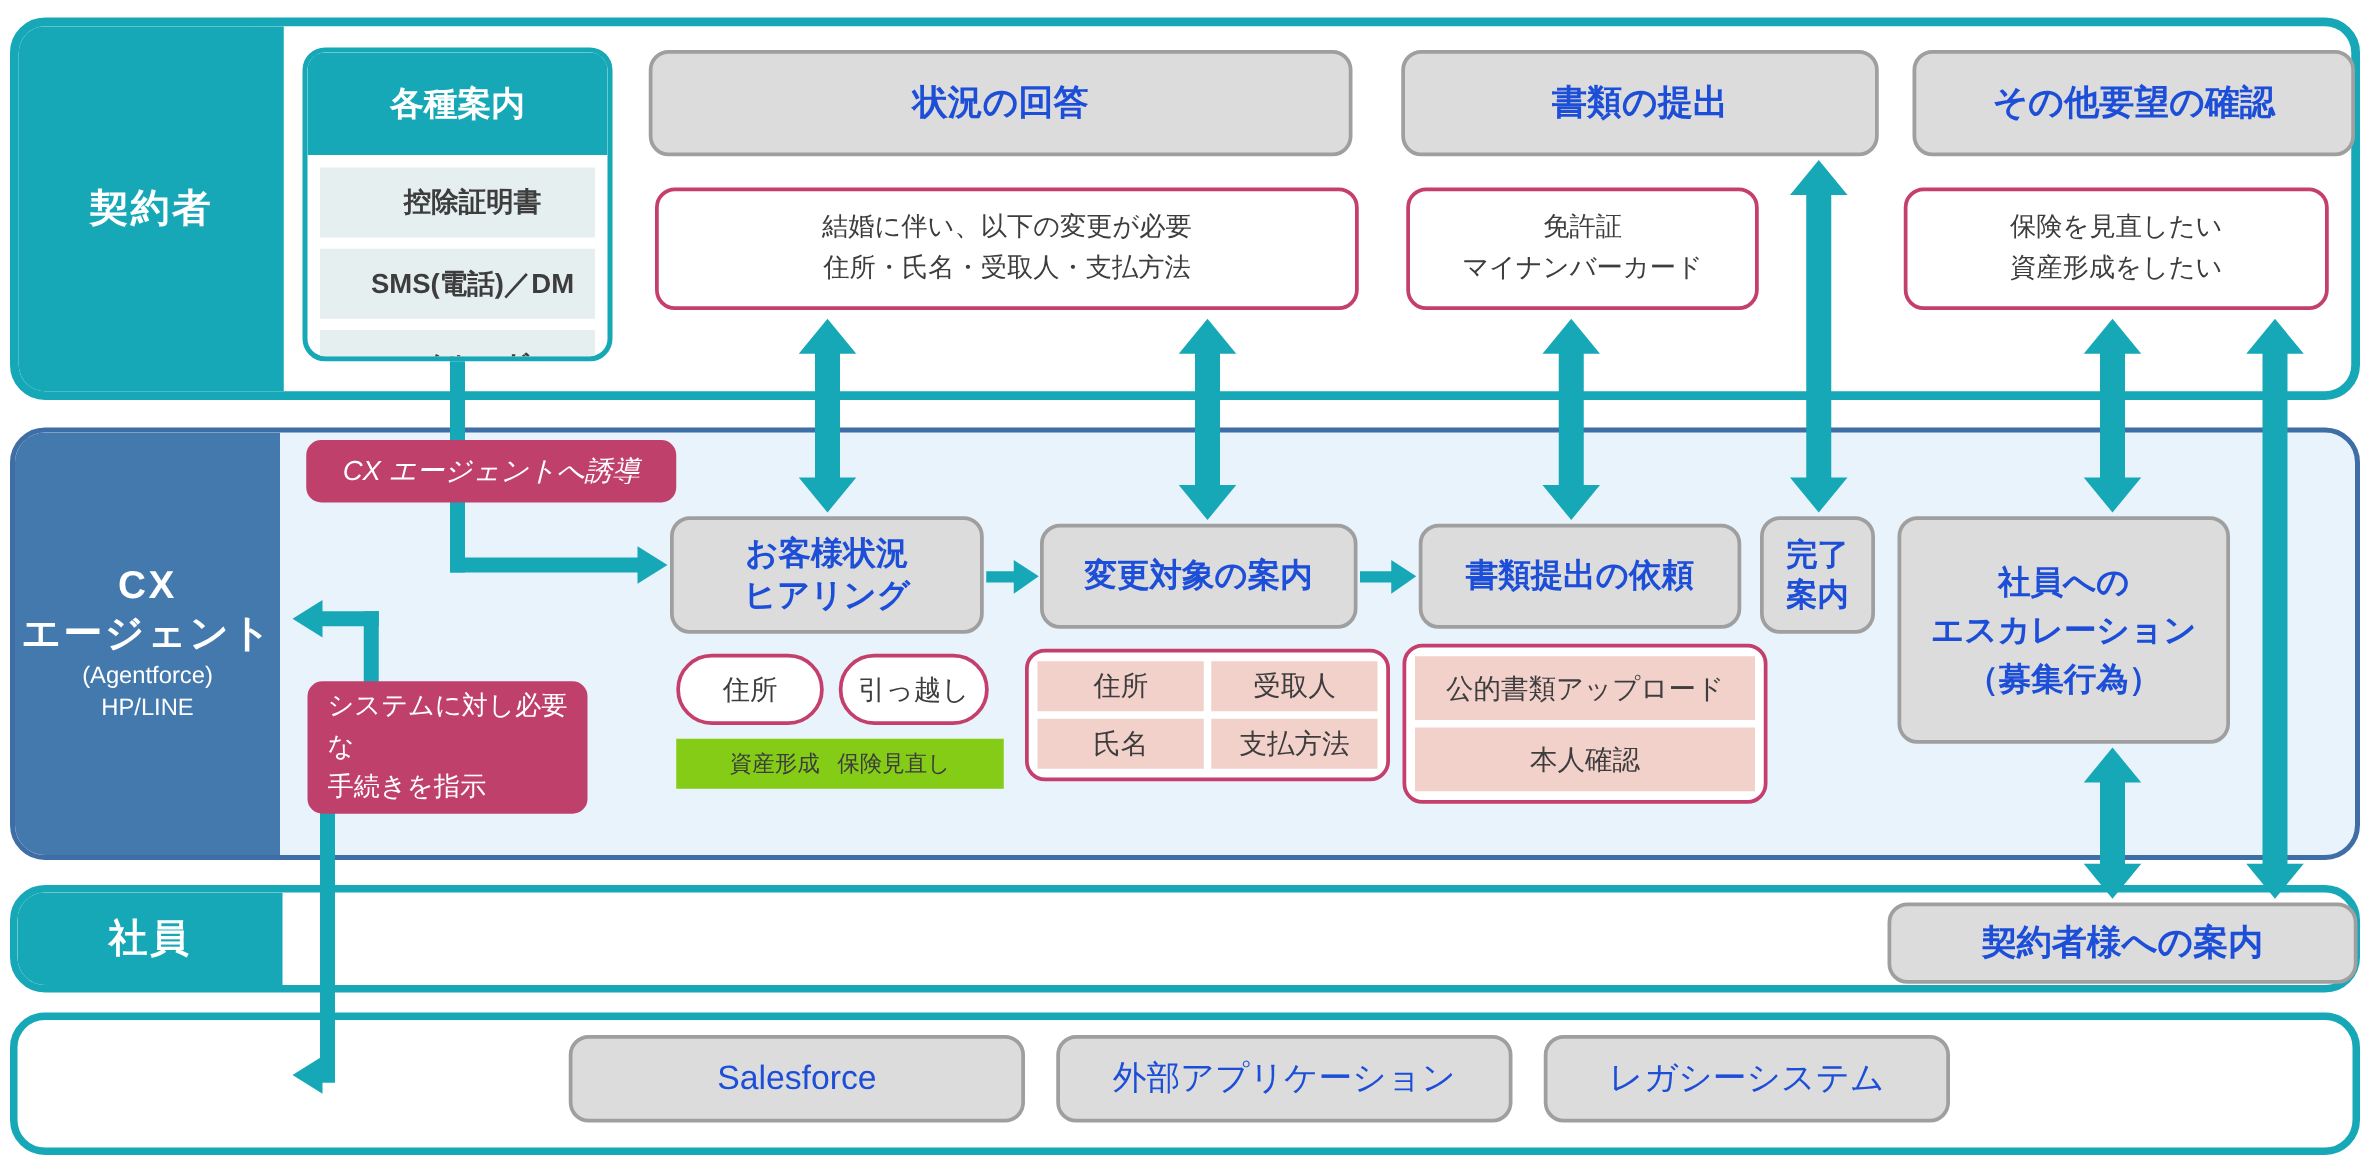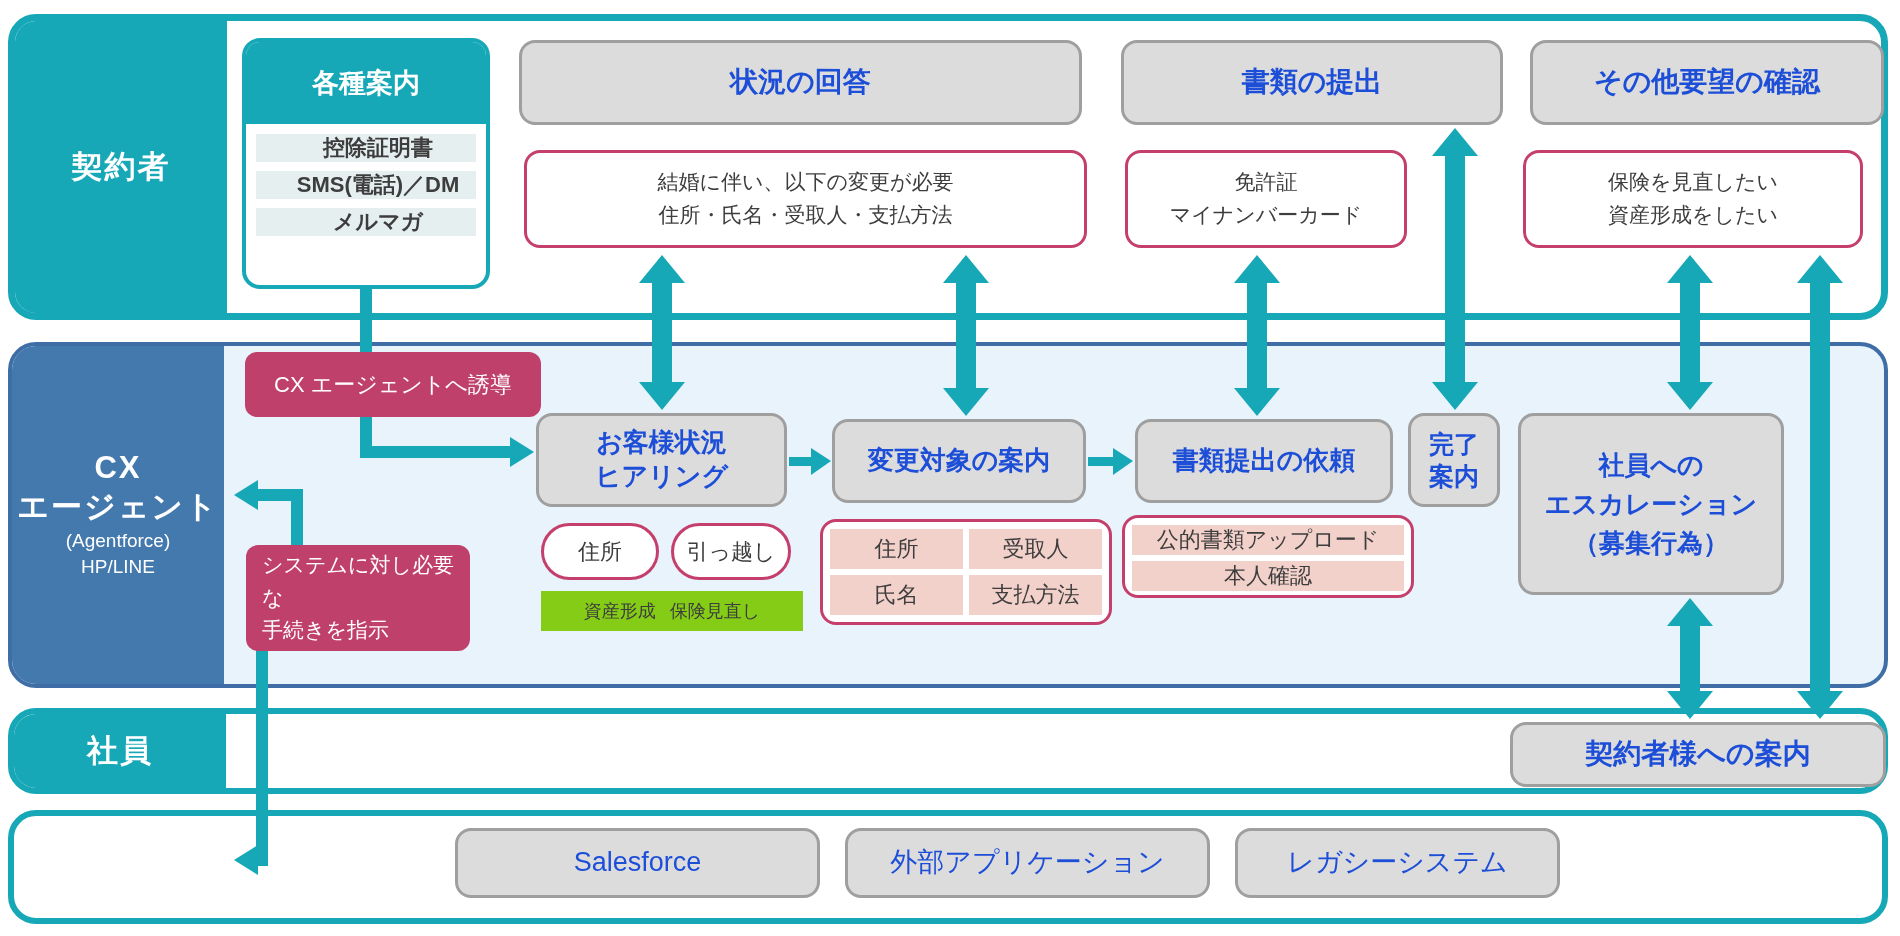--- a/index.html
+++ b/index.html
@@ -32,21 +32,21 @@
   .pgrid .cell{background:#f2d1cb;display:flex;align-items:center;justify-content:center;font-size:22px;}
   .badge{position:absolute;background:#c0406c;color:#ffffff;border-radius:12px;
     display:flex;align-items:center;justify-content:center;font-size:22px;box-sizing:border-box;z-index:6;}
   .note{position:absolute;background:#c0406c;color:#ffffff;border-radius:12px;
     display:flex;flex-direction:column;justify-content:center;padding-left:16px;
     font-size:21px;line-height:1.55;box-sizing:border-box;z-index:6;}
   .card{position:absolute;background:#ffffff;border:4px solid #16a8b6;border-radius:18px;
     box-sizing:border-box;overflow:hidden;z-index:2;}
   .card-head{background:#16a8b6;color:#ffffff;font-weight:bold;font-size:27px;
     display:flex;align-items:center;justify-content:center;height:82px;}
-  .card-item{background:#e6eff0;margin:0 10px;height:28px;display:flex;align-items:center;justify-content:center;
+  .card-item{background:#e6eff0;margin:0 10px;height:56px;display:flex;align-items:center;justify-content:center;
     font-size:22px;font-weight:bold;color:#3d3d3d;padding-left:24px;}
   .card-item + .card-item{margin-top:9px;}
   #arrows{position:absolute;left:0;top:0;z-index:5;pointer-events:none;}
 </style>
 </head>
 <body>
 
 <div id="stage">
 
   <div class="lane lane-teal" style="top:14px;height:306px;">
@@ -102,21 +102,21 @@
   </div>
   <div class="pbox" style="left:1125px;top:150px;width:282px;height:98px;">
     <span>免許証</span>
     <span>マイナンバーカード</span>
   </div>
   <div class="pbox" style="left:1523px;top:150px;width:340px;height:98px;">
     <span>保険を見直したい</span>
     <span>資産形成をしたい</span>
   </div>
 
-  <div class="badge" style="left:245px;top:352px;width:296px;height:65px;">
+  <div class="badge" style="left:245px;top:352px;width:296px;height:50px;font-style:italic;">
     <span>CX エージェントへ誘導</span>
   </div>
 
   <div class="gbox" style="left:536px;top:413px;width:251px;height:94px;font-size:26px;">
     <span>お客様状況</span>
     <span>ヒアリング</span>
   </div>
   <div class="gbox" style="left:832px;top:419px;width:254px;height:84px;font-size:26px;">
     <span>変更対象の案内</span>
   </div>
@@ -144,21 +144,21 @@
     <span>保険見直し</span>
   </div>
 
   <div class="pgrid" style="left:820px;top:519px;width:292px;height:106px;grid-template-columns:1fr 1fr;">
     <div class="cell">住所</div>
     <div class="cell">受取人</div>
     <div class="cell">氏名</div>
     <div class="cell">支払方法</div>
   </div>
 
-  <div class="pgrid" style="left:1122px;top:515px;width:292px;height:83px;grid-template-rows:1fr 1fr;">
+  <div class="pgrid" style="left:1122px;top:515px;width:292px;height:128px;grid-template-rows:1fr 1fr;">
     <div class="cell">公的書類アップロード</div>
     <div class="cell">本人確認</div>
   </div>
 
   <div class="note" style="left:246px;top:545px;width:224px;height:106px;">
     <span>システムに対し必要な</span>
     <span>手続きを指示</span>
   </div>
 
   <div class="gbox" style="left:1510px;top:722px;width:376px;height:65px;font-size:28px;">

